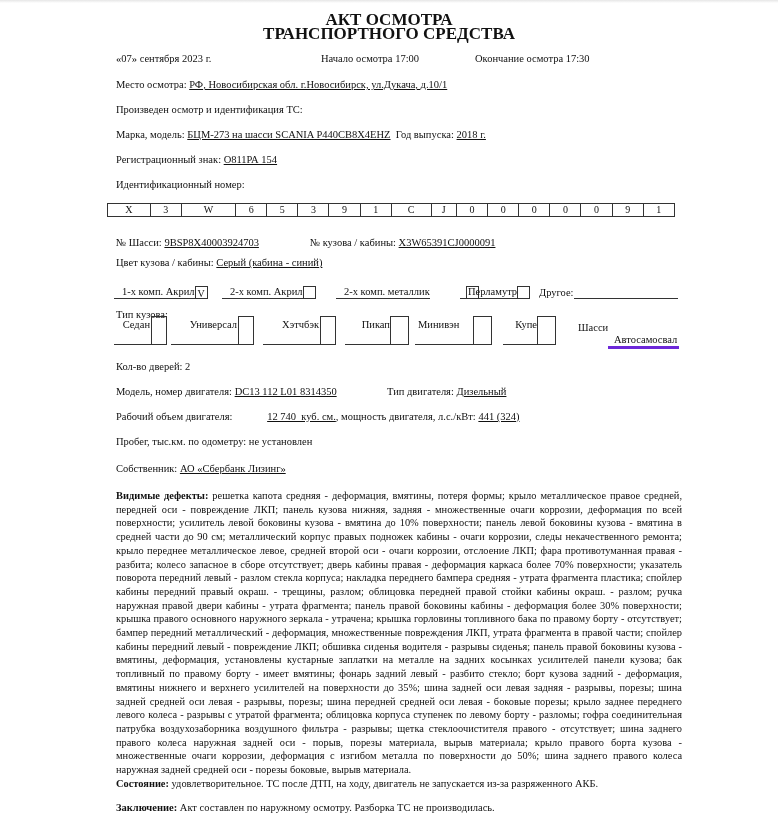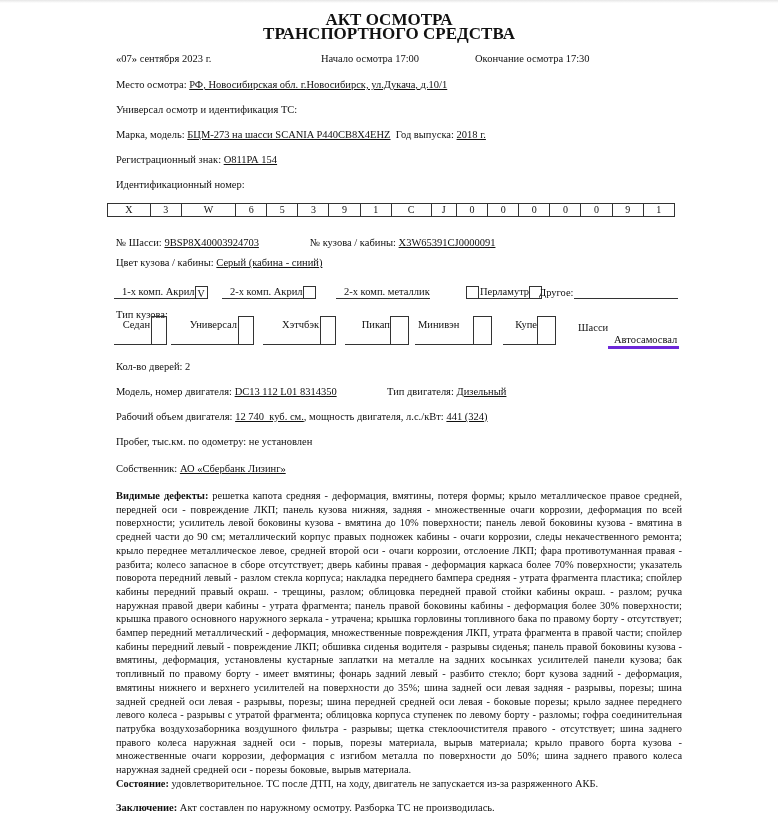--- a/index.html
+++ b/index.html
@@ -32,21 +32,21 @@
 <div class="title" style="top:26px;">ТРАНСПОРТНОГО СРЕДСТВА</div>
 
 <div class="abs" style="left:116px; top:53px;">«07» сентября 2023 г.</div>
 <div class="abs" style="left:321px; top:53px;">Начало осмотра 17:00</div>
 <div class="abs" style="left:475px; top:53px;">Окончание осмотра 17:30</div>
 
 <div class="abs" style="left:116px; top:79px;">
   <span>Место осмотра: </span><span class="u">РФ, Новосибирская обл. г.Новосибирск, ул.Дукача, д.10/1</span>
 </div>
 
-<div class="abs" style="left:116px; top:104px;">Универсал осмотр и идентификация ТС:</div>
+<div class="abs" style="left:116px; top:104px;">Произведен осмотр и идентификация ТС:</div>
 
 <div class="abs" style="left:116px; top:129px;">
   <span>Марка, модель: </span><span class="u">БЦМ-273 на шасси SCANIA P440CB8X4EHZ</span>
   &nbsp;<span>Год выпуска: </span><span class="u">2018 г.</span>
 </div>
 
 <div class="abs" style="left:116px; top:154px;">
   <span>Регистрационный знак: </span><span class="u">О811РА 154</span>
 </div>
 
@@ -92,21 +92,21 @@
     <span class="cb">V</span>
 </div>
 <div class="paint" style="left:222px;">
   <span class="lbl">2-х комп. Акрил</span>
     <span class="cb"></span>
 </div>
 <div class="paint" style="left:336px;gap:36px;">
   <span class="lbl">2-х комп. металлик</span>
     <span class="cb"></span>
 </div>
-<div class="paint" style="left:472px;">
+<div class="paint" style="left:460px;">
   <span class="lbl">Перламутр</span>
     <span class="cb"></span>
 </div>
 <div class="paint" style="left:539px;">
   <span style="line-height:12px;">Другое:</span>
   <span style="display:inline-block; width:104px; border-bottom:1px solid #333; height:12px;"></span>
 </div>
 
 <div class="abs" style="left:116px; top:309px;">Тип кузова:</div>
 
@@ -140,21 +140,21 @@
 <div class="abs" style="left:116px; top:361px;">Кол-во дверей: 2</div>
 
 <div class="abs" style="left:116px; top:386px;">
   <span>Модель, номер двигателя: </span><span class="u">DC13 112 L01 8314350</span>
 </div>
 <div class="abs" style="left:387px; top:386px;">
   <span>Тип двигателя: </span><span class="u">Дизельный</span>
 </div>
 
 <div class="abs" style="left:116px; top:411px;">
-  <span>Рабочий объем двигателя: </span><span class="u" style="white-space:pre;">12 740  куб. см.</span><span>, мощность двигателя, л.с./кВт: </span><span class="u">441 (324)</span>
+  <span>Рабочий объем двигателя: </span><span class="u" style="white-space:pre;margin-left:32px;">12 740  куб. см.</span><span>, мощность двигателя, л.с./кВт: </span><span class="u">441 (324)</span>
 </div>
 
 <div class="abs" style="left:116px; top:436px;">Пробег, тыс.км. по одометру: не установлен</div>
 
 <div class="abs" style="left:116px; top:463px;">
   <span>Собственник: </span><span class="u">АО «Сбербанк Лизинг»</span>
 </div>
 
 <div class="defects">
   <span class="b">Видимые дефекты:</span><span> решетка капота средняя - деформация, вмятины, потеря формы; крыло металлическое правое средней, передней оси - повреждение ЛКП; панель кузова нижняя, задняя - множественные очаги коррозии, деформация по всей поверхности; усилитель левой боковины кузова - вмятина до 10% поверхности; панель левой боковины кузова - вмятина в средней части до 90 см; металлический корпус правых подножек кабины - очаги коррозии, следы некачественного ремонта; крыло переднее металлическое левое, средней второй оси - очаги коррозии, отслоение ЛКП; фара противотуманная правая - разбита; колесо запасное в сборе отсутствует; дверь кабины правая - деформация каркаса более 70% поверхности; указатель поворота передний левый - разлом стекла корпуса; накладка переднего бампера средняя - утрата фрагмента пластика; спойлер кабины передний правый окраш. - трещины, разлом; облицовка передней правой стойки кабины окраш. - разлом; ручка наружная правой двери кабины - утрата фрагмента; панель правой боковины кабины - деформация более 30% поверхности; крышка правого основного наружного зеркала - утрачена; крышка горловины топливного бака по правому борту - отсутствует; бампер передний металлический - деформация, множественные повреждения ЛКП, утрата фрагмента в правой части; спойлер кабины передний левый - повреждение ЛКП; обшивка сиденья водителя - разрывы сиденья; панель правой боковины кузова - вмятины, деформация, установлены кустарные заплатки на металле на задних косынках усилителей панели кузова; бак топливный по правому борту - имеет вмятины; фонарь задний левый - разбито стекло; борт кузова задний - деформация, вмятины нижнего и верхнего усилителей на поверхности до 35%; шина задней оси левая задняя - разрывы, порезы; шина задней средней оси левая - разрывы, порезы; шина передней средней оси левая - боковые порезы; крыло заднее переднего левого колеса - разрывы с утратой фрагмента; облицовка корпуса ступенек по левому борту - разломы; гофра соединительная патрубка воздухозаборника воздушного фильтра - разрывы; щетка стеклоочистителя правого - отсутствует; шина заднего правого колеса наружная задней оси - порыв, порезы материала, вырыв материала; крыло правого борта кузова - множественные очаги коррозии, деформация с изгибом металла по поверхности до 50%; шина заднего правого колеса наружная задней средней оси - порезы боковые, вырыв материала.</span><br>

